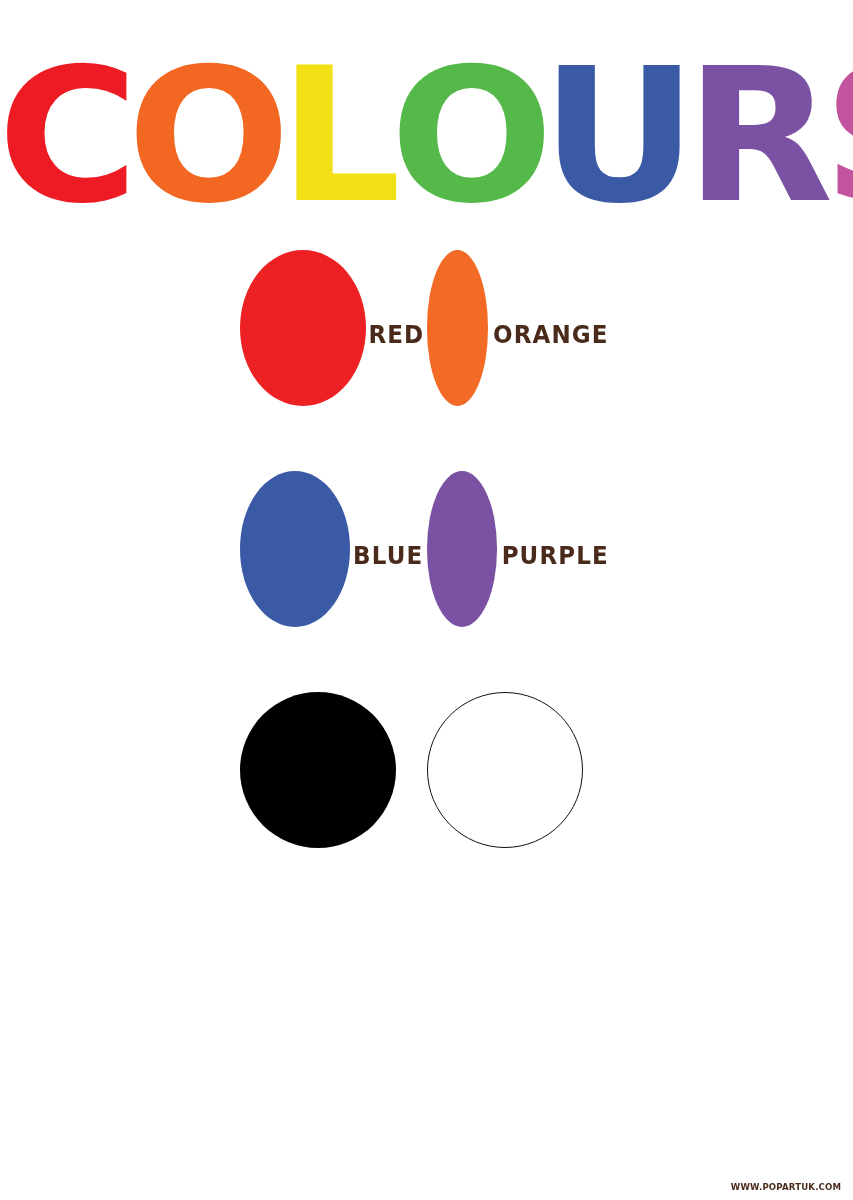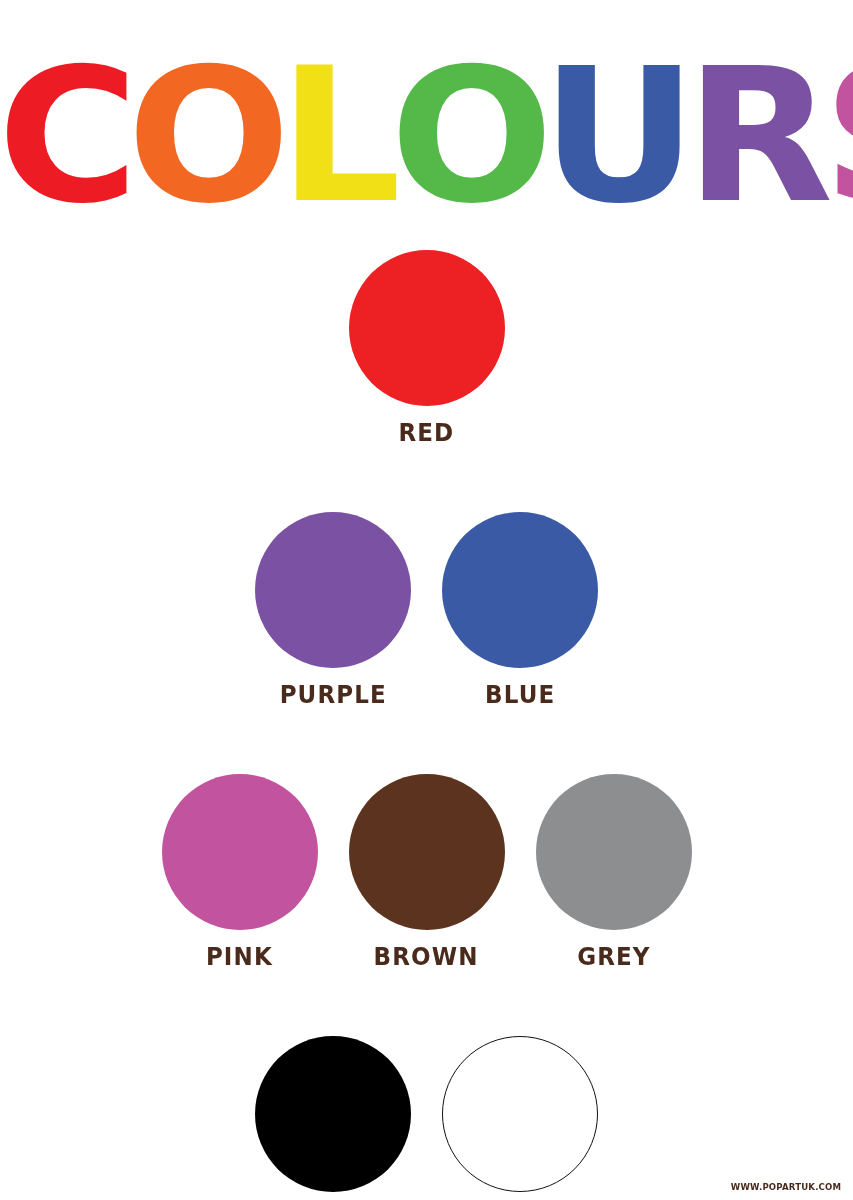--- a/index.html
+++ b/index.html
@@ -55,21 +55,21 @@
     justify-content: center;
     align-items: flex-start;
     margin-bottom: 65px;
   }
   .swatch-row.row-last {
     margin-bottom: 0;
   }
   .swatch-cell {
     width: 187px;
     display: flex;
-    flex-direction: column;
+    flex-direction: row;
     align-items: center;
   }
   .circle {
     width: 156px;
     height: 156px;
     border-radius: 50%;
     box-sizing: border-box;
   }
   .circle.outlined {
     border: 1.6px solid #111111;
@@ -106,43 +106,33 @@
 <div id="poster">
 
   <div id="title"><span class="letter" style="color: rgb(237, 28, 36);">C</span><span class="letter" style="color: rgb(242, 103, 34);">O</span><span class="letter" style="color: rgb(242, 224, 22);">L</span><span class="letter" style="color: rgb(84, 185, 72);">O</span><span class="letter" style="color: rgb(59, 90, 166);">U</span><span class="letter" style="color: rgb(123, 81, 163);">R</span><span class="letter" style="color: rgb(194, 84, 159);">S</span></div>
 
   <div id="grid">
       <div class="swatch-row">
         <div class="swatch-cell">
           <div class="circle" style="background: rgb(237, 32, 36);"></div>
           <div class="swatch-label">RED</div>
         </div>
+        <div class="swatch-cell">
+          <div class="circle" style="background: rgb(242, 106, 37);"></div>
+          <div class="swatch-label">ORANGE</div>
+        </div>
       </div>
       <div class="swatch-row">
-        <div class="swatch-cell">
-          <div class="circle" style="background: rgb(123, 81, 163);"></div>
-          <div class="swatch-label">PURPLE</div>
-        </div>
         <div class="swatch-cell">
           <div class="circle" style="background: rgb(59, 90, 166);"></div>
           <div class="swatch-label">BLUE</div>
         </div>
-      </div>
-      <div class="swatch-row">
         <div class="swatch-cell">
-          <div class="circle" style="background: rgb(194, 84, 159);"></div>
-          <div class="swatch-label">PINK</div>
-        </div>
-        <div class="swatch-cell">
-          <div class="circle" style="background: rgb(92, 51, 30);"></div>
-          <div class="swatch-label">BROWN</div>
-        </div>
-        <div class="swatch-cell">
-          <div class="circle" style="background: rgb(141, 142, 144);"></div>
-          <div class="swatch-label">GREY</div>
+          <div class="circle" style="background: rgb(123, 81, 163);"></div>
+          <div class="swatch-label">PURPLE</div>
         </div>
       </div>
       <div class="swatch-row row-last">
         <div class="swatch-cell">
           <div class="circle" style="background: rgb(0, 0, 0);"></div>
         </div>
         <div class="swatch-cell">
           <div class="circle outlined" style="background: rgb(255, 255, 255);"></div>
         </div>
       </div>

